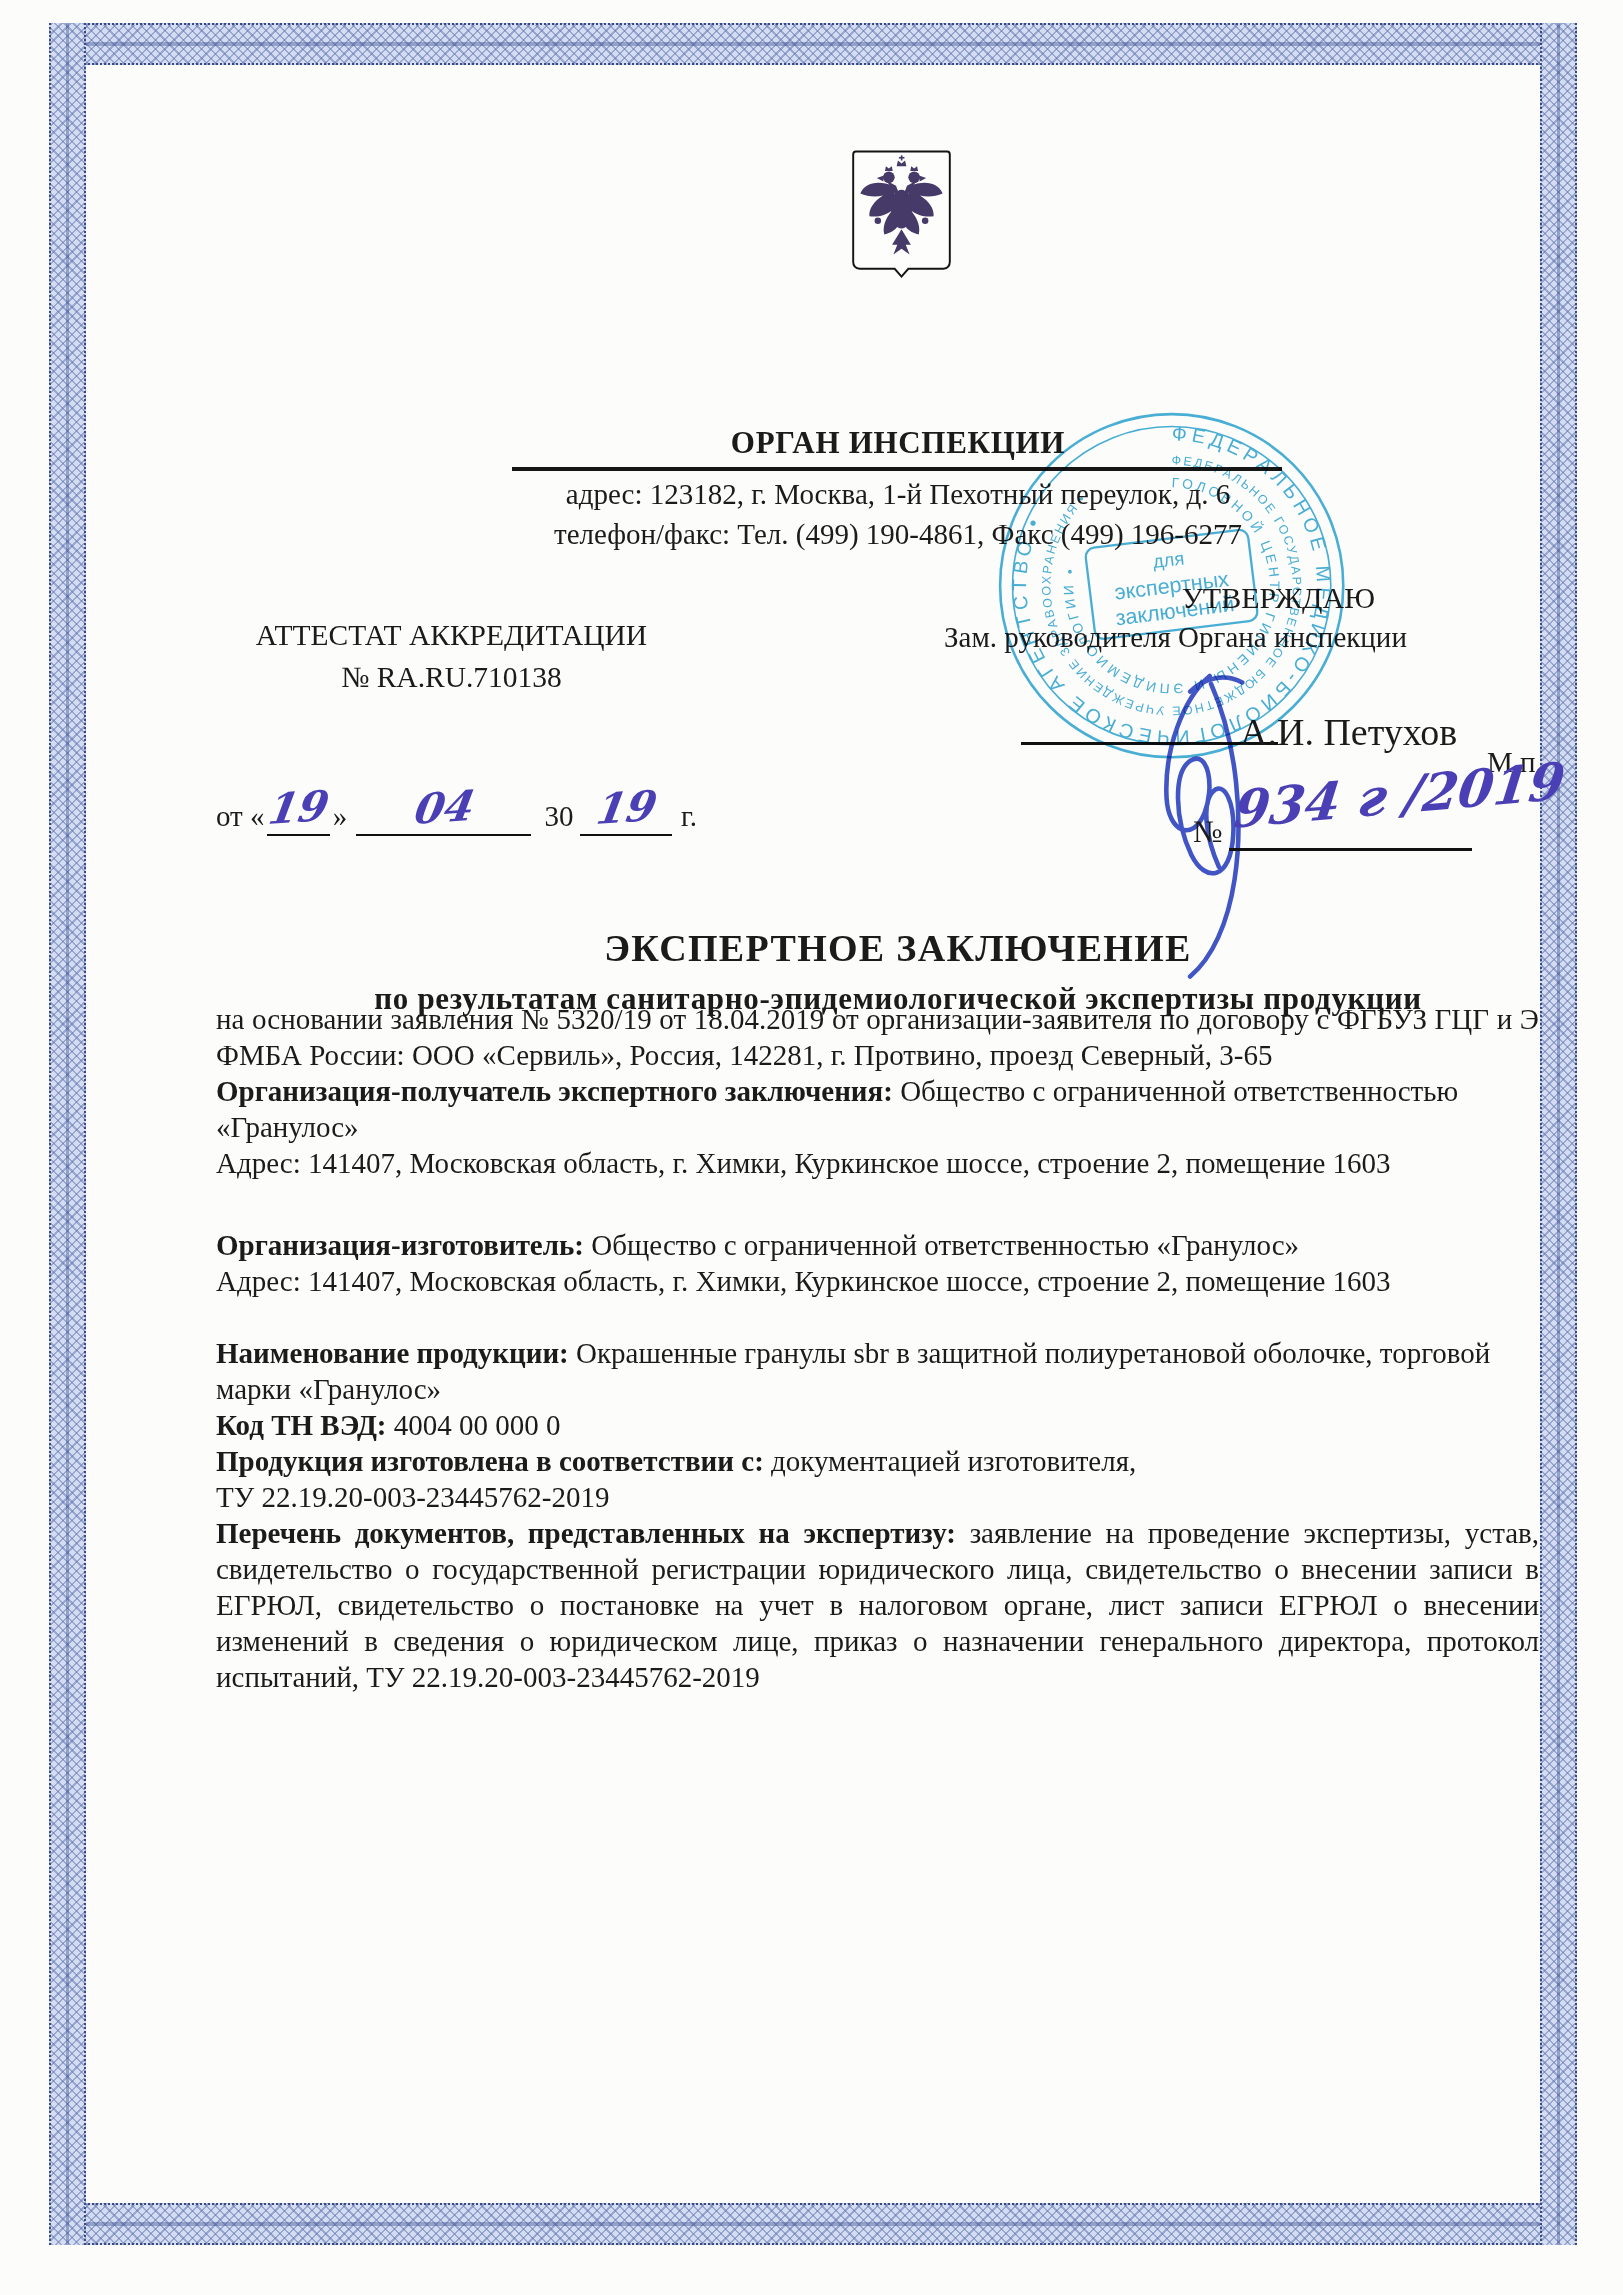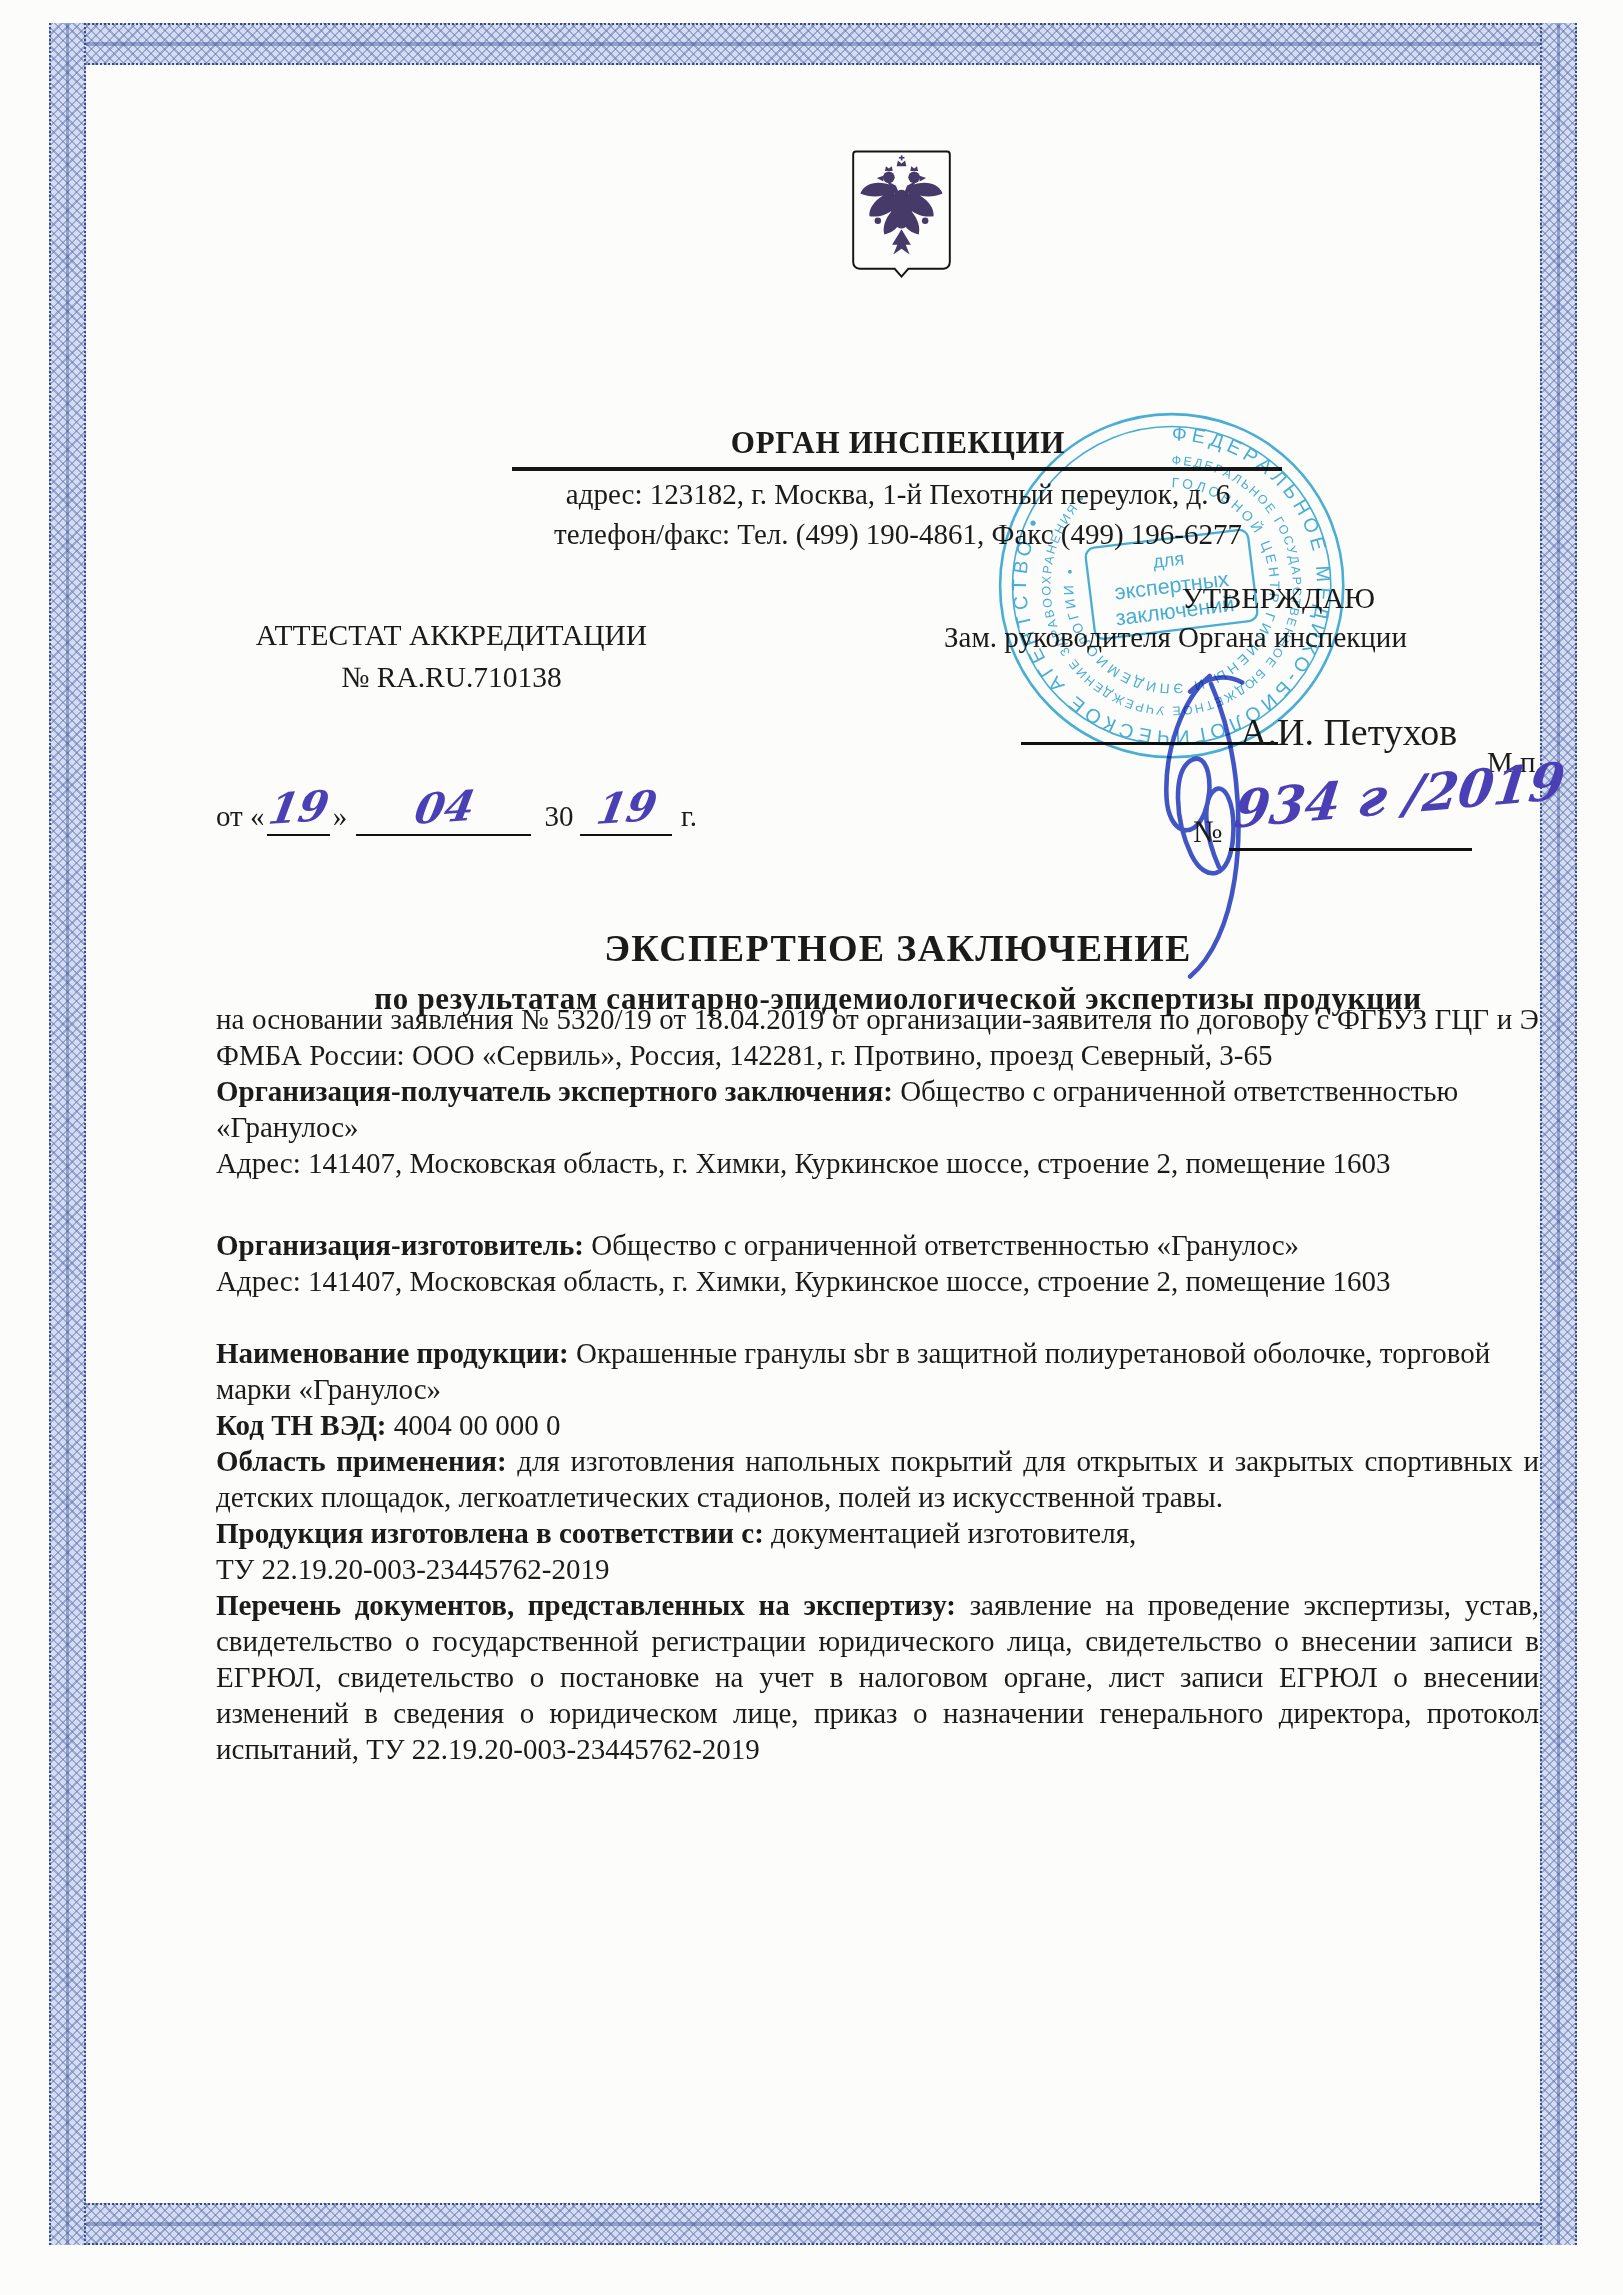--- a/index.html
+++ b/index.html
@@ -178,21 +178,20 @@
 
     <div class="mb3">
       <p><b>Организация-изготовитель:</b><span> Общество с ограниченной ответственностью «Гранулос»</span></p>
       <p>Адрес: 141407, Московская область, г. Химки, Куркинское шоссе, строение 2, помещение 1603</p>
     </div>
 
     <p class="mb4"><b>Наименование продукции:</b><span> Окрашенные гранулы sbr в защитной полиуретановой оболочке, торговой марки «Гранулос»</span></p>
 
     <p class="mb5"><b>Код ТН ВЭД:</b><span> 4004 00 000 0</span></p>
 
-    <p class="p-just mb6"><b>Область применения:</b><span> для изготовления напольных покрытий для открытых и закрытых спортивных и детских площадок, легкоатлетических стадионов, полей из искусственной травы.</span></p>
 
     <div class="mb7">
       <p><b>Продукция изготовлена в соответствии с:</b><span> документацией изготовителя,</span></p>
       <p>ТУ 22.19.20-003-23445762-2019</p>
     </div>
 
     <p class="p-just p8"><b>Перечень документов, представленных на экспертизу:</b><span> заявление на проведение экспертизы, устав, свидетельство о государственной регистрации юридического лица, свидетельство о внесении записи в ЕГРЮЛ, свидетельство о постановке на учет в налоговом органе, лист записи ЕГРЮЛ о внесении изменений в сведения о юридическом лице, приказ о назначении генерального директора, протокол испытаний, ТУ 22.19.20-003-23445762-2019</span></p>
   </div>
 
 </div>

